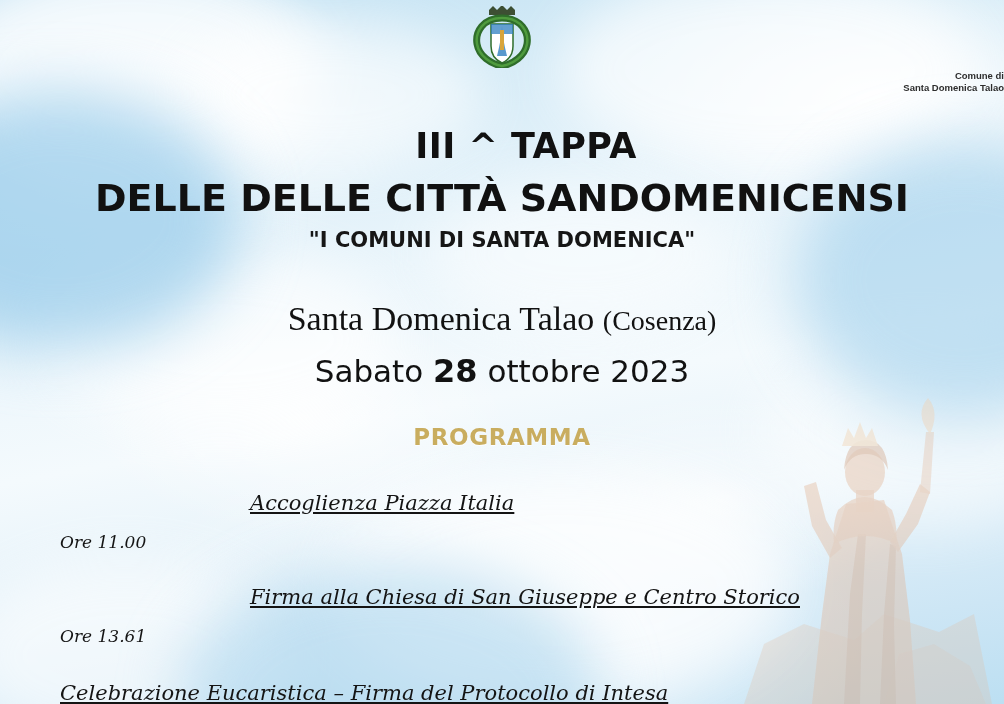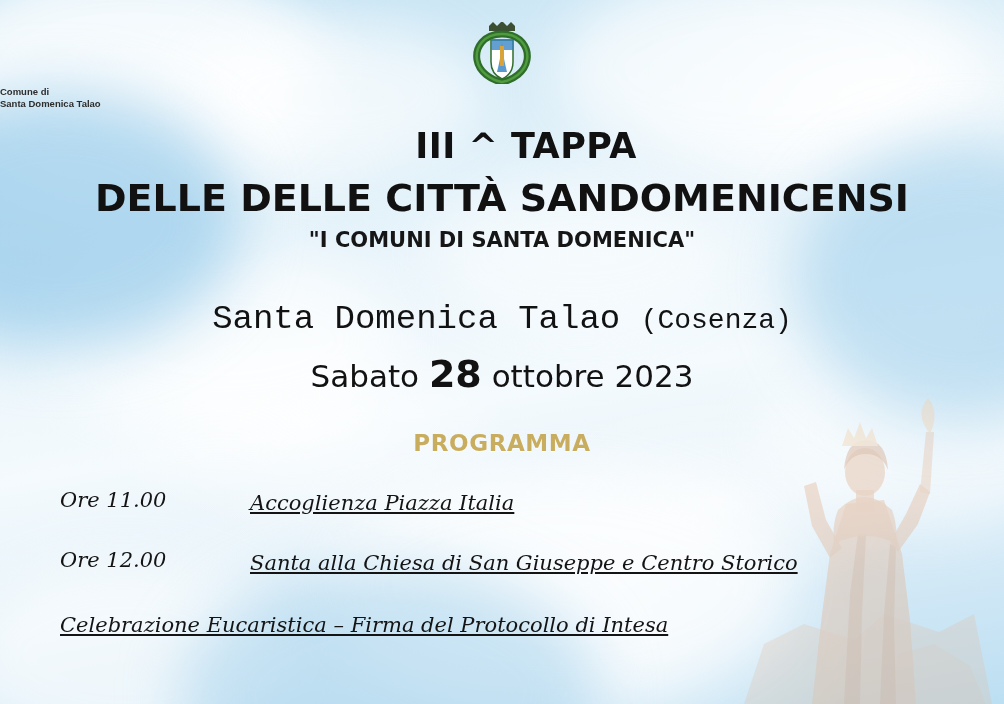--- a/index.html
+++ b/index.html
@@ -63,24 +63,24 @@
     bottom: 0;
     width: 260px;
     height: 390px;
     opacity: .55;
     pointer-events: none;
   }
 
   
   .crest-wrap {
     position: absolute;
-    top: 22px;
+    top: 6px;
     left: 0;
     right: 0;
-    text-align: left;
+    text-align: right;
   }
   .crest {
     display: block;
     margin: 0 auto;
   }
   .crest-caption {
     margin-top: 2px;
     font-size: 9.5px;
     line-height: 12px;
     color: #2d2d2d;
@@ -116,33 +116,33 @@
     margin-top: 8px;
     font-size: 21px;
     font-weight: 700;
     color: #161616;
     font-family: "DejaVu Sans", sans-serif;
   }
   .place {
     margin-top: 48px;
     font-size: 34px;
     color: #121212;
-    font-family: Liberation Mono, monospace;
+    font-family: Liberation Serif, serif;
   }
   .place .prov {
     font-size: 28px;
   }
   .date {
     margin-top: 14px;
     font-size: 31px;
     color: #121212;
     font-family: "DejaVu Sans", sans-serif;
   }
   .date .day {
-    font-size: 38px;
+    font-size: 32px;
     font-weight: 700;
   }
   .programma {
     margin-top: 34px;
     font-size: 23px;
     font-weight: 700;
     letter-spacing: .6px;
     color: #c9ad5f;
     text-shadow: 0 1px 0 rgba(255,255,255,.8);
     font-family: "DejaVu Sans", sans-serif;
@@ -157,24 +157,25 @@
   }
   .row {
     display: flex;
     align-items: flex-start;
     margin-bottom: 30px;
   }
   .row:last-child { margin-bottom: 0; }
   .row .time {
     width: 190px;
     flex: 0 0 190px;
-    font-size: 21px;
+    font-size: 17px;
     font-style: italic;
     color: #141414;
     font-family: "DejaVu Serif", serif;
+    margin-top: 44px;
   }
   .row .desc {
     font-size: 21px;
     font-style: italic;
     color: #141414;
     font-family: "DejaVu Serif", serif;
     line-height: 30px;
   }
   .u { text-decoration: underline; }
   .line2 { display: block; margin-top: 2px; }
@@ -268,23 +269,23 @@
   <div class="schedule">
 
     <div class="row">
       <div class="time">Ore 11.00</div>
       <div class="desc">
         <span class="u">Accoglienza Piazza Italia</span>
       </div>
     </div>
 
     <div class="row">
-      <div class="time">Ore 12.00</div>
+      <div class="time">Ore 13.61</div>
       <div class="desc">
-        <span class="u">Santa alla Chiesa di San Giuseppe e Centro Storico</span>
+        <span class="u">Firma alla Chiesa di San Giuseppe e Centro Storico</span>
       </div>
     </div>
 
     <div class="row">
       <div class="desc">
         <span class="u line2">Celebrazione Eucaristica – Firma del Protocollo di Intesa</span>
       </div>
     </div>
 
   </div>

